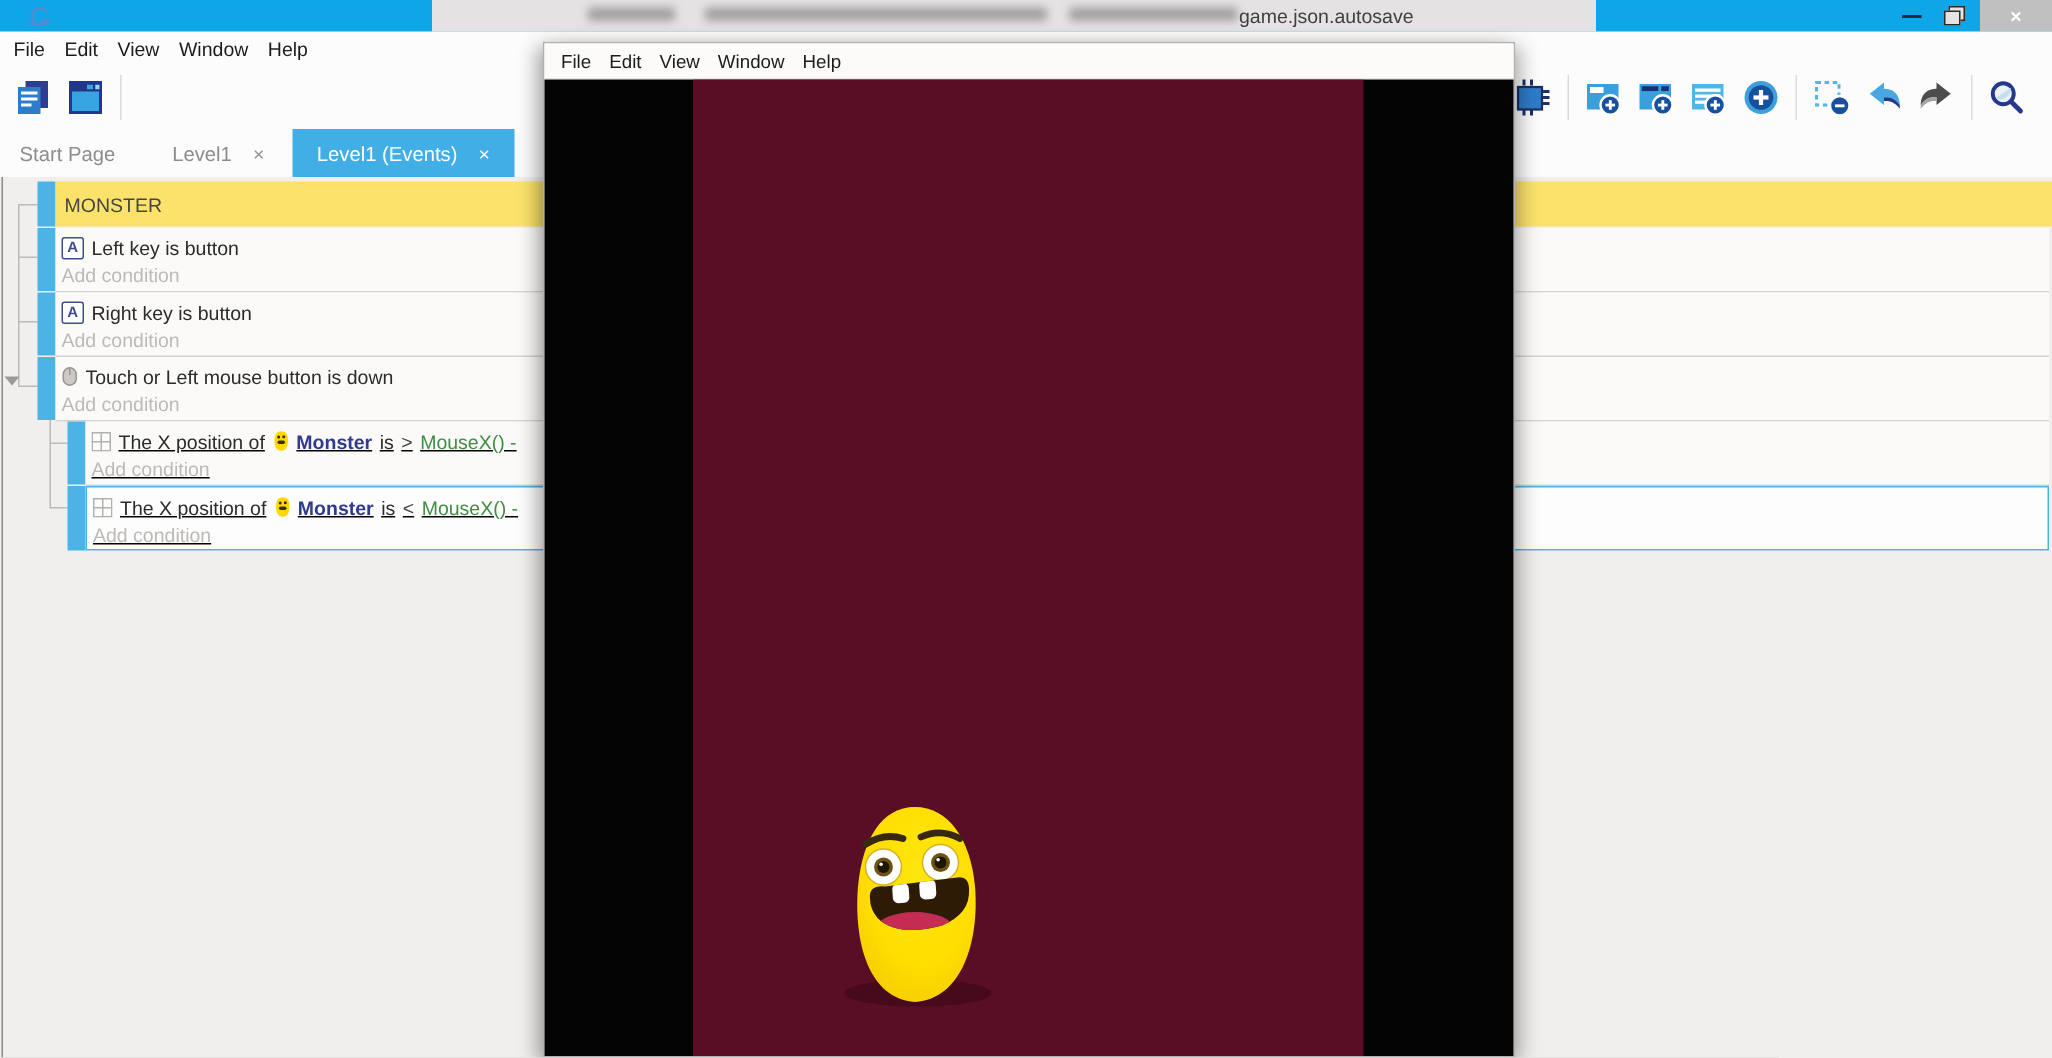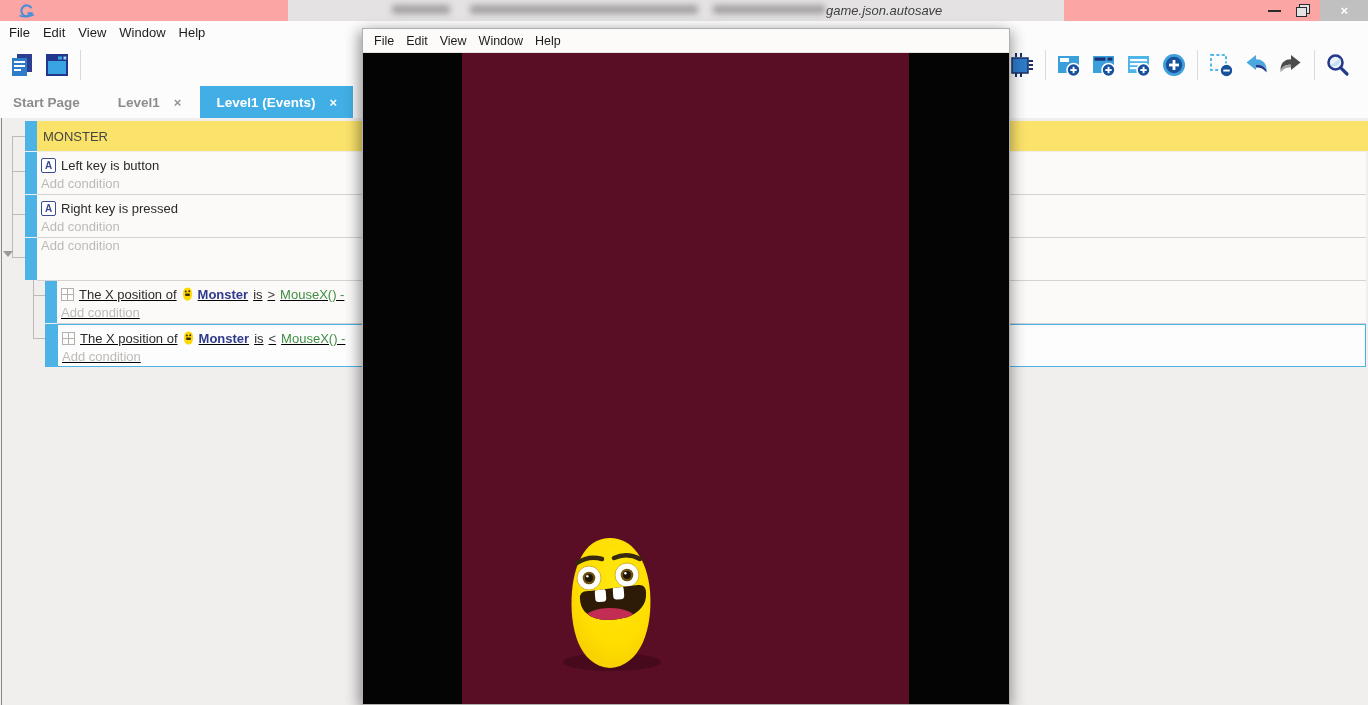--- a/index.html
+++ b/index.html
@@ -1,19 +1,19 @@
 <!DOCTYPE html>
 <html><head>
 <meta charset="utf-8">
 <style>
   html,body{margin:0;padding:0;background:#d8d8d8;}
   .app{position:relative;width:1368px;height:705px;background:#f1efee;overflow:hidden;
        font-family:"Liberation Sans",sans-serif;-webkit-font-smoothing:antialiased;}
   
-  .titlebar{position:absolute;left:0;top:0;right:0;height:32px;background:#fca5a5;font-style:italic;}
+  .titlebar{position:absolute;left:0;top:0;right:0;height:32px;background:#0ea5e9;}
   .redact{position:absolute;left:288px;top:0;width:776px;height:21px;background:#e4e2e3;}
   .blob{position:absolute;top:5px;height:9px;background:#a2a0a1;filter:blur(3px);border-radius:2px;}
   .b1{left:104px;width:58px}.b2{left:182px;width:228px}.b3{left:425px;width:112px}
   .title-text{position:absolute;left:538px;top:3px;font-size:13px;color:#3f3f3f;white-space:nowrap;}
   .logo{position:absolute;left:17px;top:3px;width:20px;height:15px;}
   .winbtn-min{position:absolute;left:1268px;top:10px;width:13px;height:2px;background:#2b2b2b;}
   .winbtn-restore{position:absolute;left:1296px;top:4px;width:15px;height:13px;}
   .winbtn-restore .sq1{position:absolute;left:3px;top:0;width:9px;height:8px;border:1.3px solid #2b2b2b;background:#e4e2e3;}
   .winbtn-restore .sq2{position:absolute;left:0;top:3px;width:9px;height:8px;border:1.3px solid #2b2b2b;background:#e4e2e3;}
   .winbtn-close{position:absolute;left:1320px;top:0;width:48px;height:21px;background:#c1c0c0;
@@ -24,21 +24,21 @@
   .menubar span{cursor:default;}
   
   .toolbar{position:absolute;top:44px;left:0;right:0;height:42px;background:#fdfcfc;}
   .tgroup{position:absolute;top:5px;display:flex;align-items:center;gap:3px;}
   .tg-left{left:6px}.tg-right{left:1006px}
   .tbtn{width:32px;height:32px;display:flex;align-items:center;justify-content:center;}
   .tsep{width:1px;height:30px;background:#dcdad8;margin:0 4px;}
   
   .tabbar{position:absolute;top:86px;left:0;right:0;height:32px;background:#fdfcfc;display:flex;
           align-items:stretch;font-size:13.5px;color:#8e8c8a;}
-  .tab{display:flex;align-items:center;padding:0 13px;white-space:nowrap;font-weight:bold;}
+  .tab{display:flex;align-items:center;padding:0 13px;white-space:nowrap;}
   .tab .x{margin-left:14px;font-size:13px;color:#97918d;}
   .tab.active{background:#41afe5;color:#fff;padding:0 16px;}
   .tab.active .x{color:#fff;}
   
   .events{position:absolute;top:118px;left:0;right:0;bottom:0;background:#f1efee;}
   .edge{position:absolute;left:1px;top:0;bottom:0;width:1px;background:#8b8987;}
   .ebar{position:absolute;left:25px;width:12px;background:#4db3e7;}
   .ebar.sub{left:45px;}
   .comment-row{position:absolute;left:37px;right:0;top:3px;height:30px;background:#fbe36b;
                display:flex;align-items:center;}
@@ -244,27 +244,34 @@
         <span class="keyicon">A</span>
         <span>Left key is button</span>
       </div>
       <div class="l2">Add condition</div>
     </div>
 
     <div class="ebar" style="top:77px;height:42px"></div>
     <div class="erow" style="top:77px">
       <div class="l1">
         <span class="keyicon">A</span>
-        <span>Right key is pressed</span>
+        <span>Right key is button</span>
       </div>
       <div class="l2">Add condition</div>
     </div>
 
     <div class="ebar" style="top:120px;height:42px"></div>
     <div class="erow" style="top:120px">
+      <div class="l1">
+        <svg width="11" height="14" viewBox="0 0 11 14" style="flex:0 0 auto">
+          <rect x="1.2" y="1.2" width="8.6" height="11.6" rx="4.3" fill="#cdc9c5" stroke="#97938f" stroke-width="1"></rect>
+          <line x1="5.5" y1="1.5" x2="5.5" y2="6" stroke="#97938f" stroke-width="1"></line>
+        </svg>
+        <span>Touch or Left mouse button is down</span>
+      </div>
       <div class="l2">Add condition</div>
     </div>
 
     <div class="ebar sub" style="top:163px;height:42px"></div>
     <div class="erow sub" style="top:163px">
       <div class="l1">
         <svg width="13" height="13" viewBox="0 0 13 13" style="flex:0 0 auto">
           <rect x="0.5" y="0.5" width="12" height="12" fill="#fdfdfc" stroke="#b3b1af" stroke-width="1"></rect>
           <line x1="6.5" y1="0" x2="6.5" y2="13" stroke="#b3b1af" stroke-width="1"></line>
           <line x1="0" y1="6.5" x2="13" y2="6.5" stroke="#b3b1af" stroke-width="1"></line>

